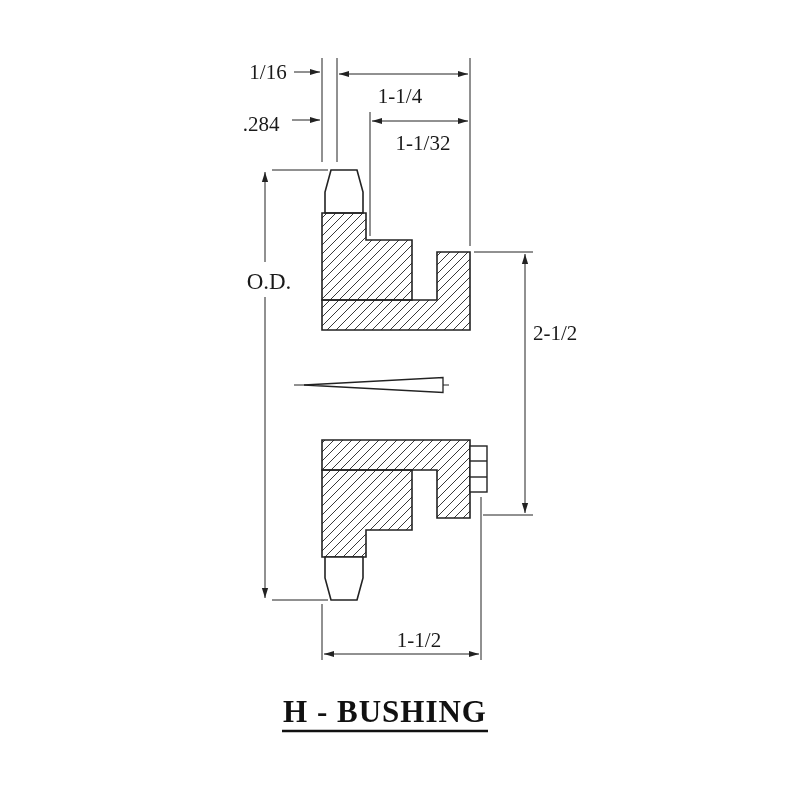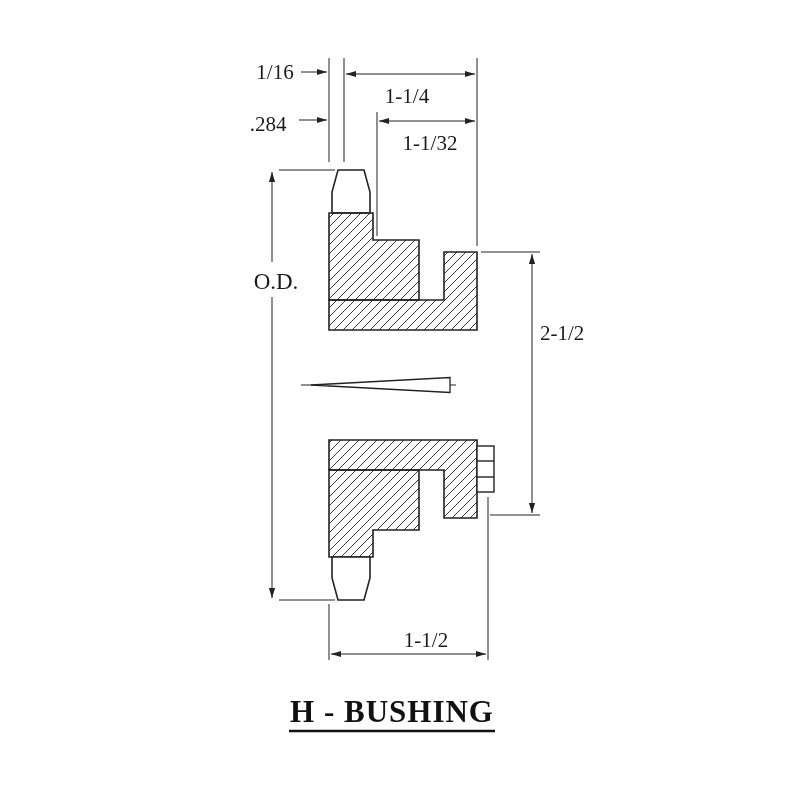--- a/index.html
+++ b/index.html
@@ -6,21 +6,20 @@
     margin: 0;
     padding: 0;
     background: #ffffff;
   }
   #canvas {
     position: relative;
     width: 672px;
     height: 800px;
     background: #ffffff;
     font-family: "Liberation Serif", serif;
-    padding-left: 7px;
   }
   svg text {
     user-select: none;
   }
 </style>
 </head>
 <body>
 
 <div id="canvas">
   <svg width="800" height="800" viewBox="0 0 800 800">

